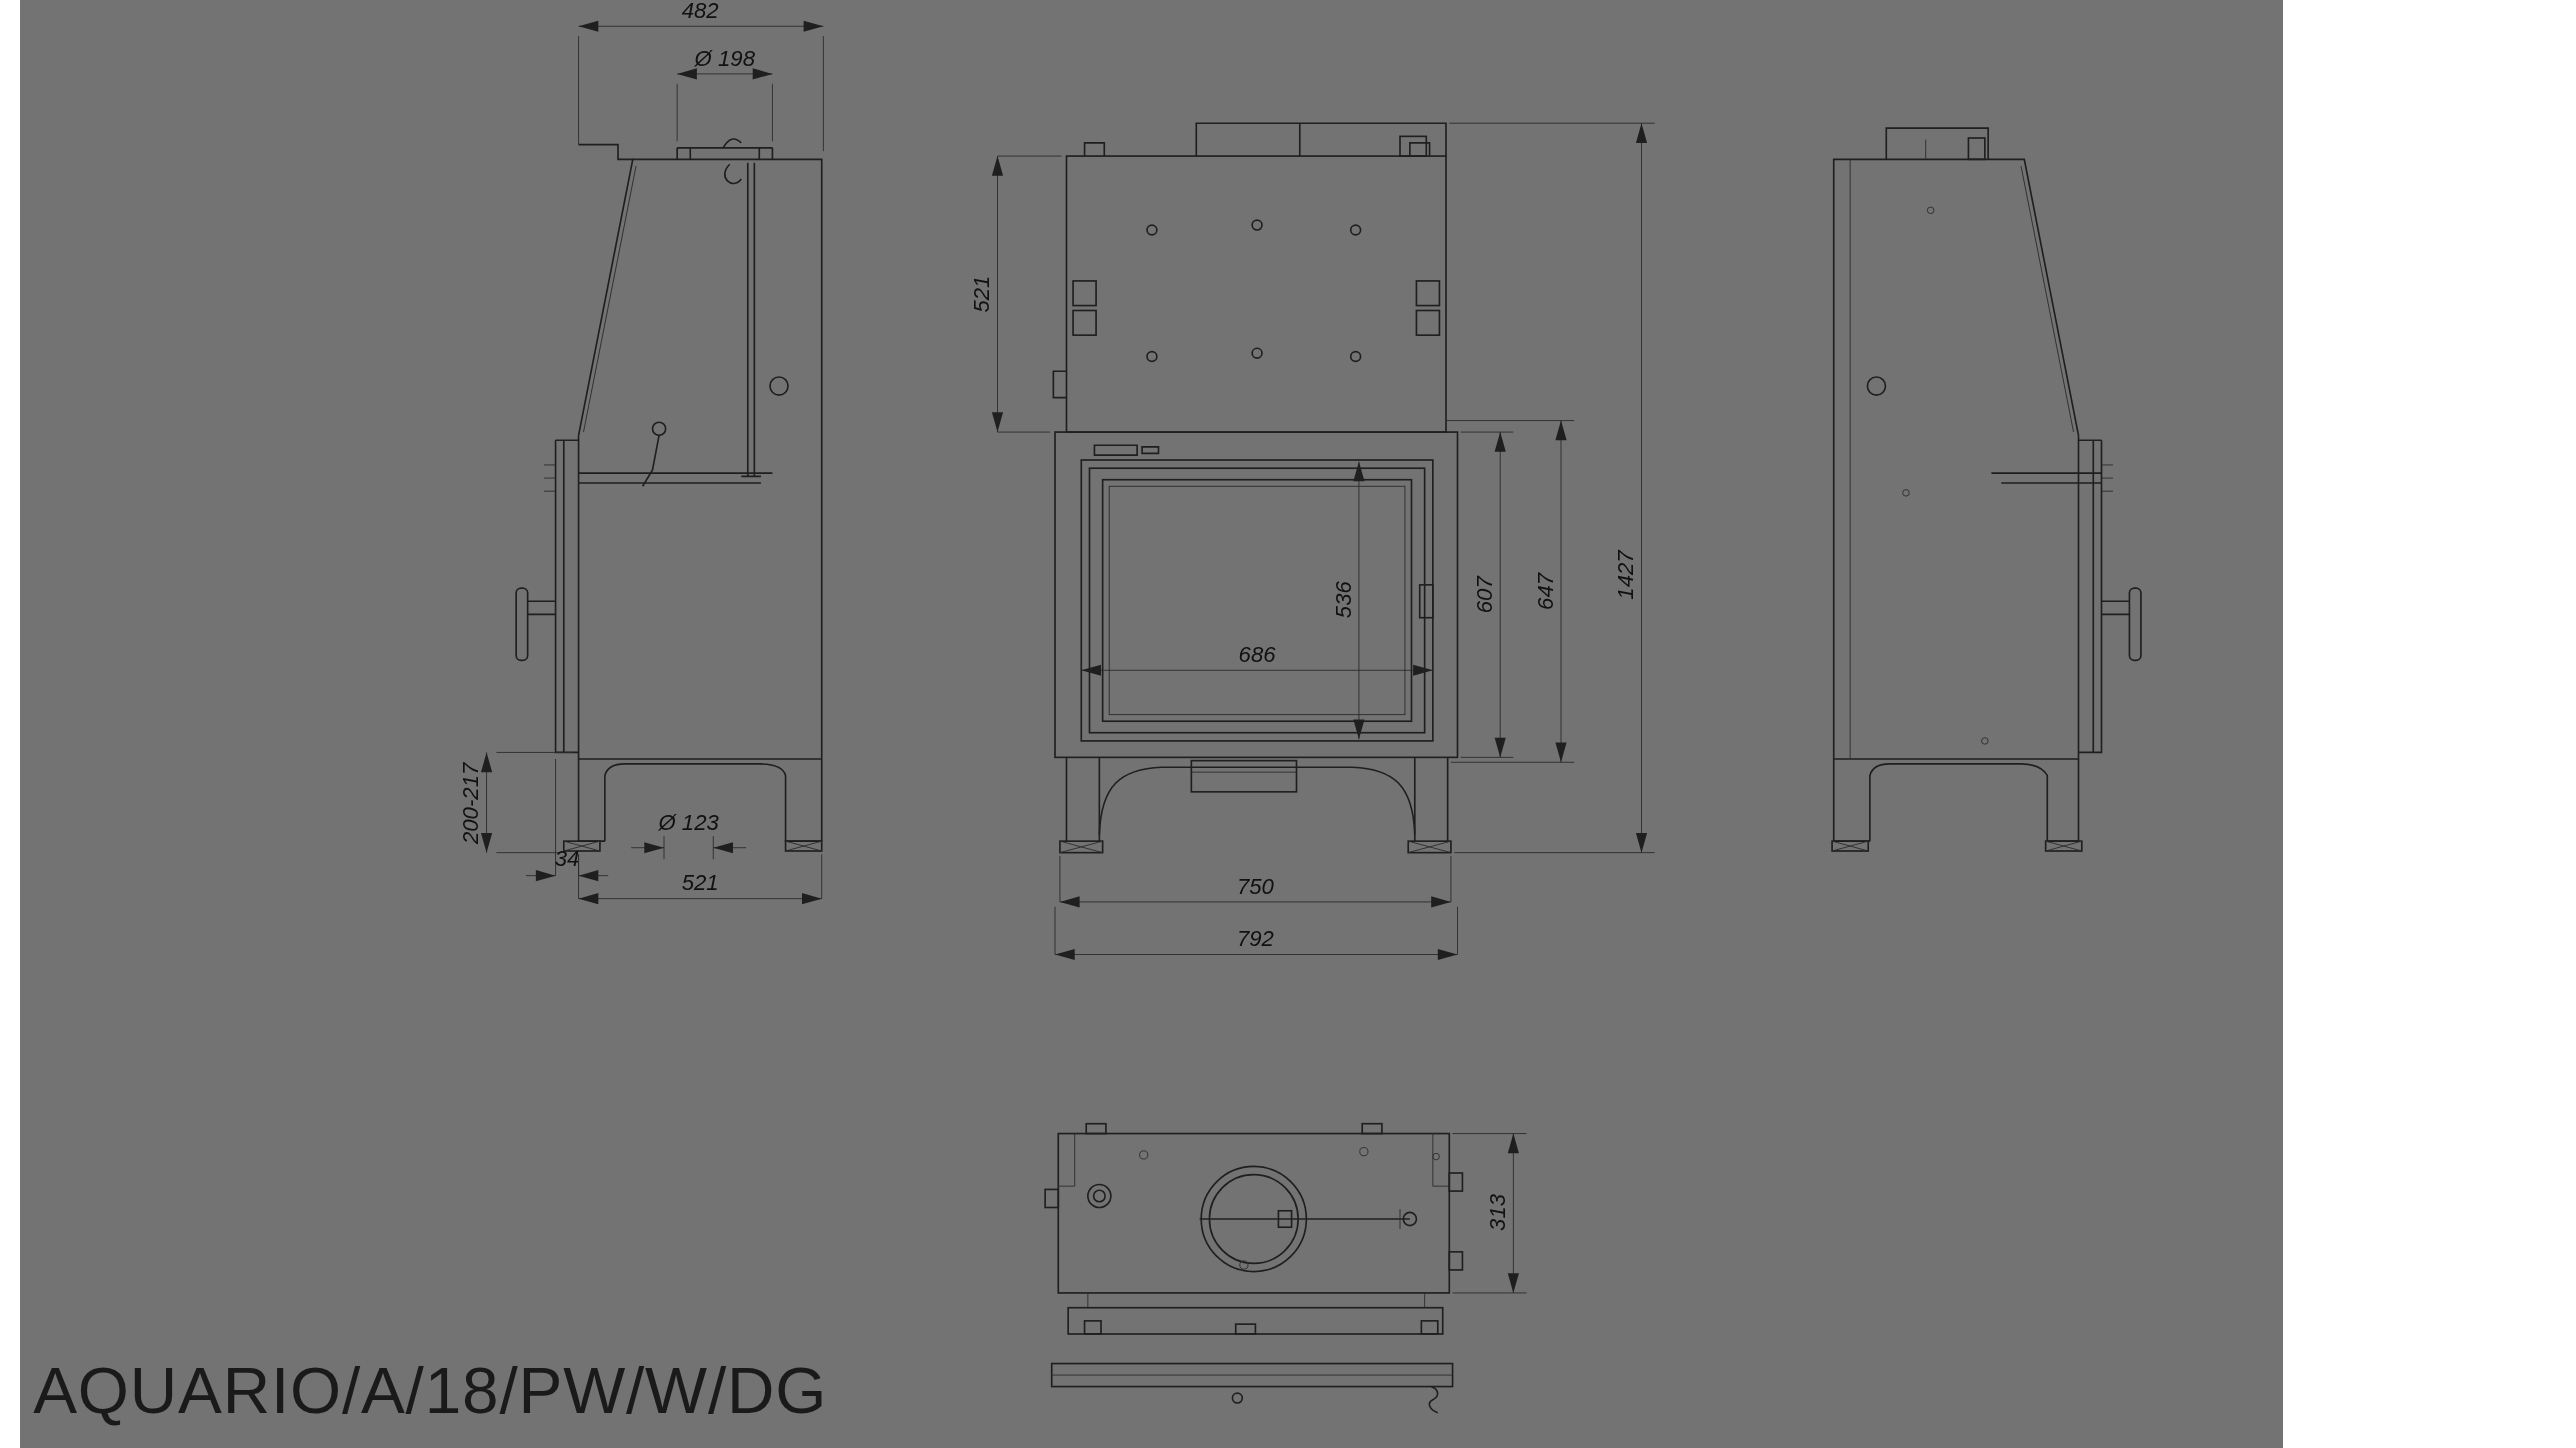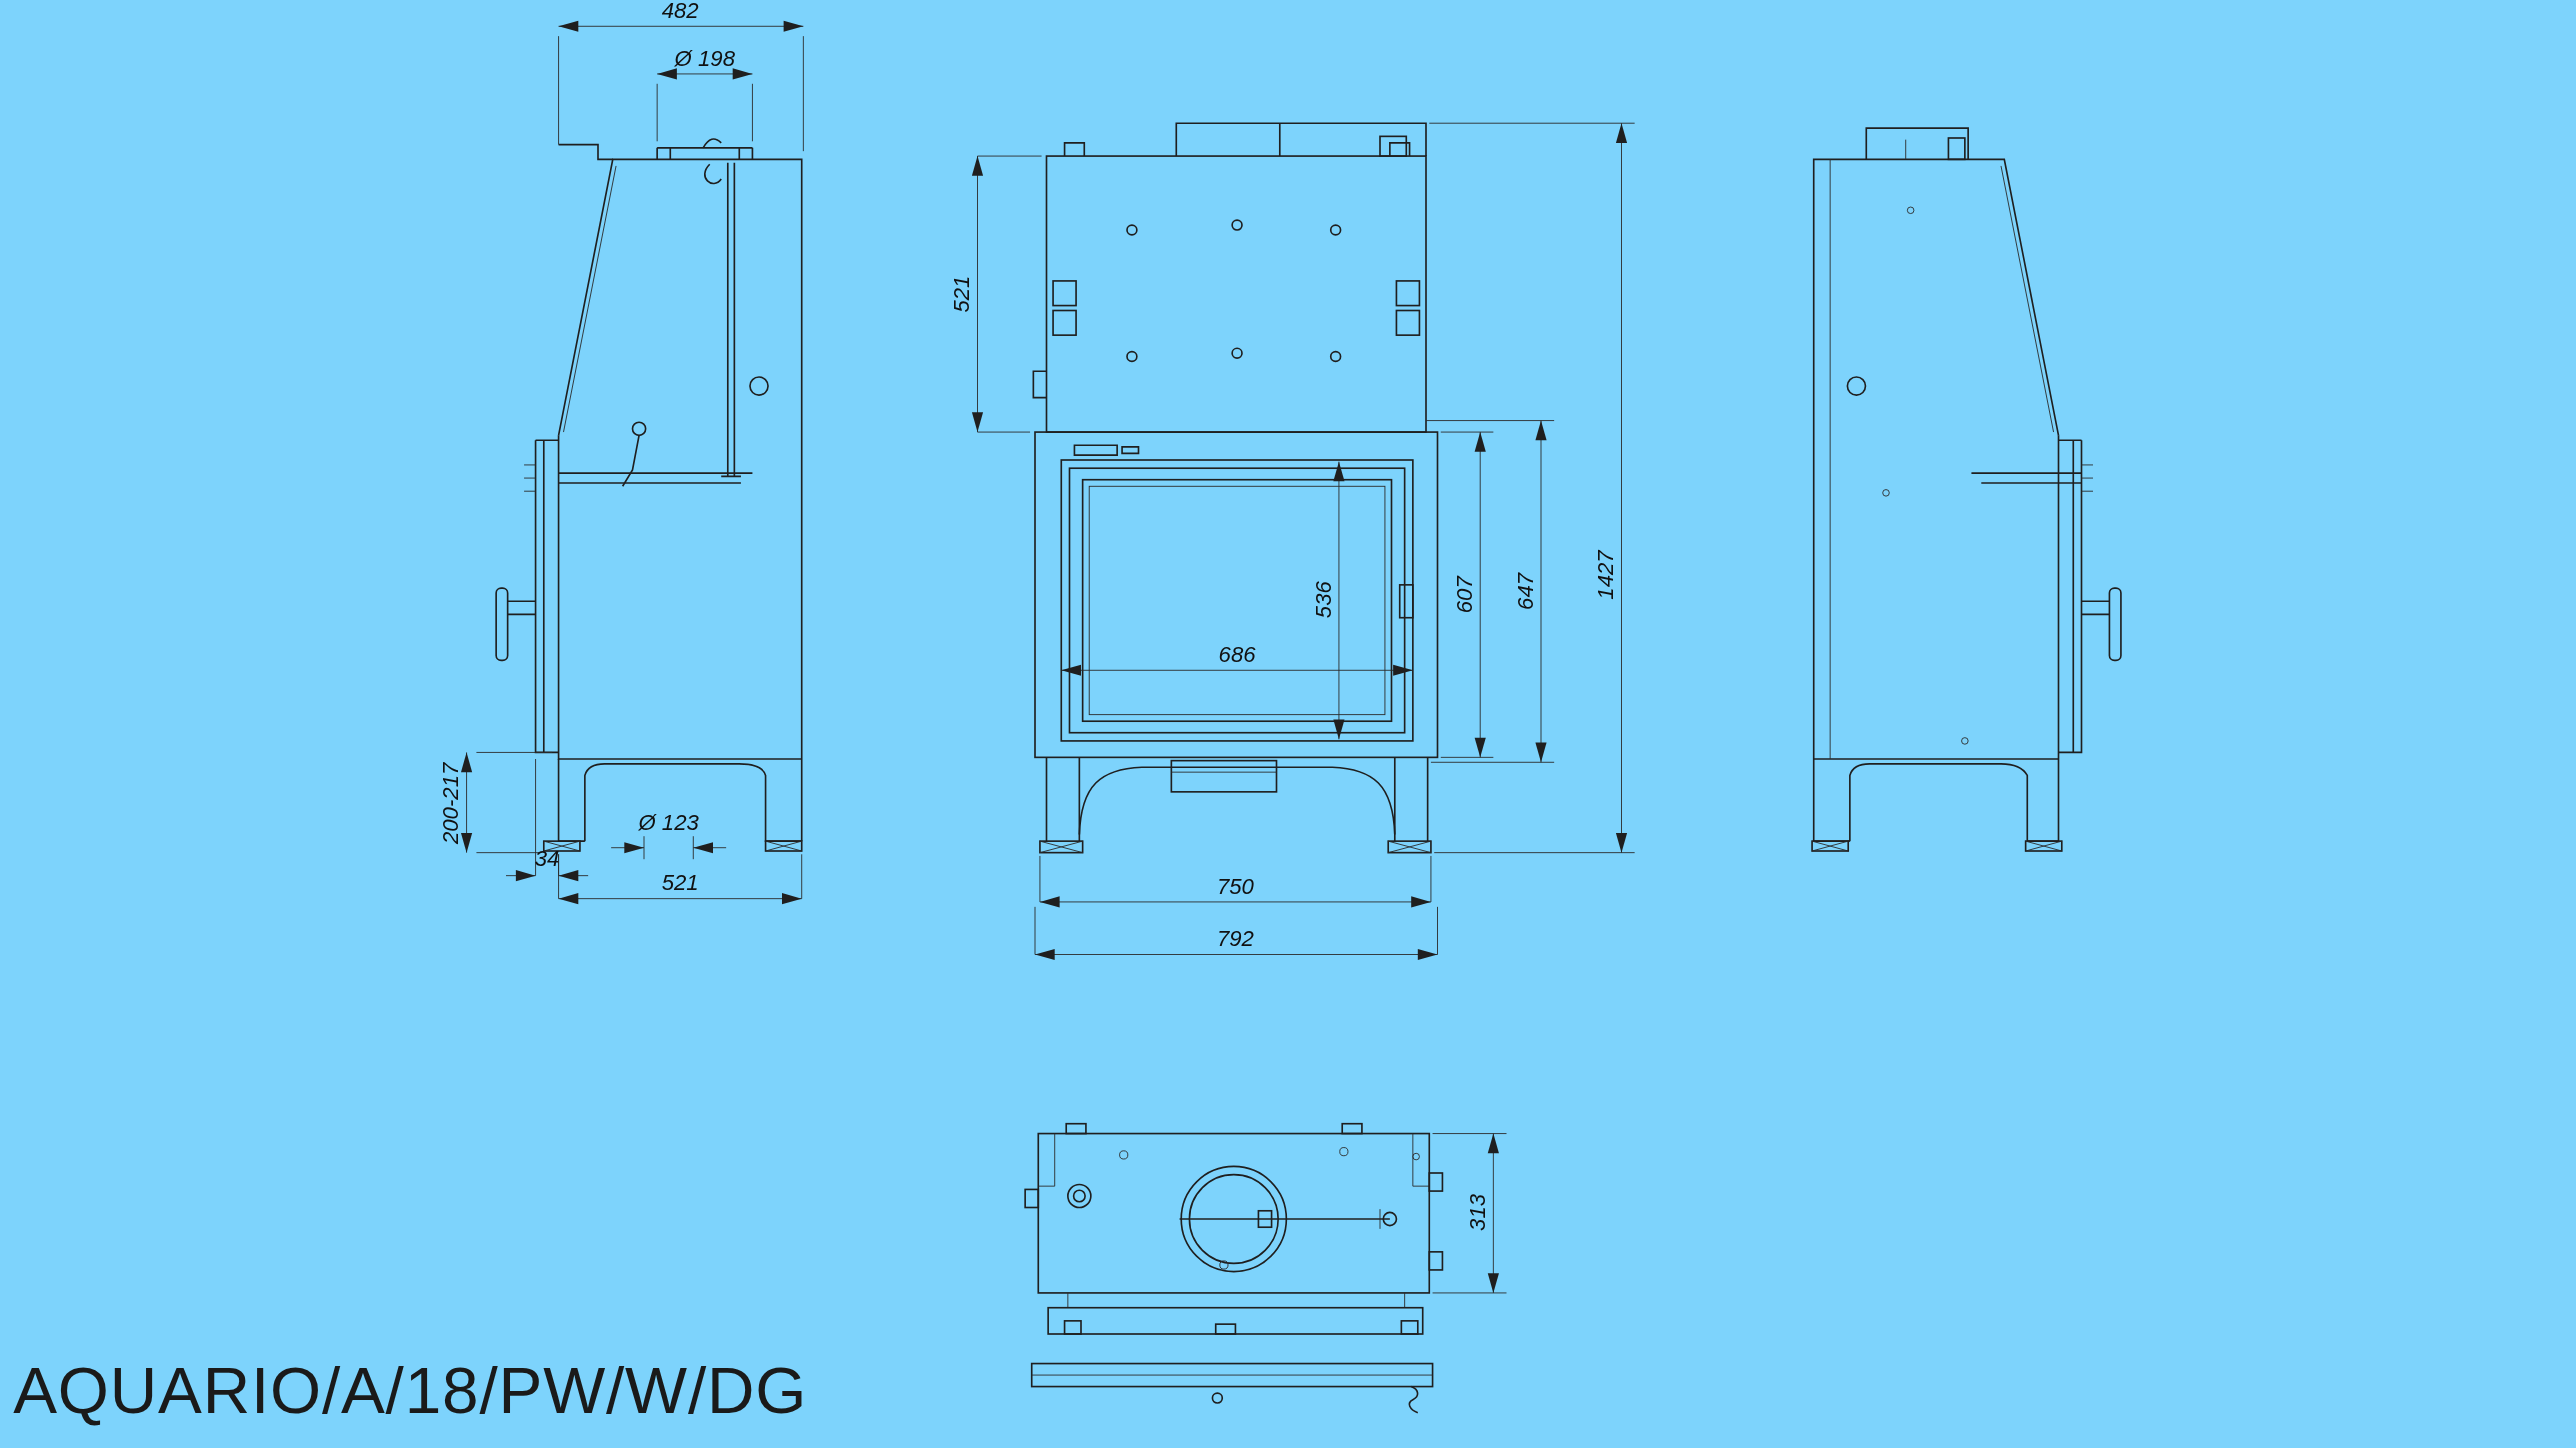--- a/index.html
+++ b/index.html
@@ -1,21 +1,22 @@
 <!DOCTYPE html>
 <html style="font-size:9.5px"><head>
 <meta charset="utf-8">
 <style>
   html, body { margin: 0; padding: 0; background: #ffffff; }
   #drawing-page {
     position: relative;
-    width: 2576px;
+    width: 2263px;
     height: 1449px;
-    background: #7dd3fc;
+    background: #737373;
     overflow: hidden;
+    margin-left: 20px;
   }
   svg { display: block; }
   .ln   { fill: none; stroke: #1f1f1f; stroke-width: 1; stroke-linecap: butt; stroke-linejoin: miter; }
   .thin { fill: none; stroke: #2b2b2b; stroke-width: 0.55; }
   .dimtxt {
     font-family: "Liberation Sans", sans-serif;
     font-style: italic;
     font-size: 13.5px;
     fill: #111111;
     stroke: none;

